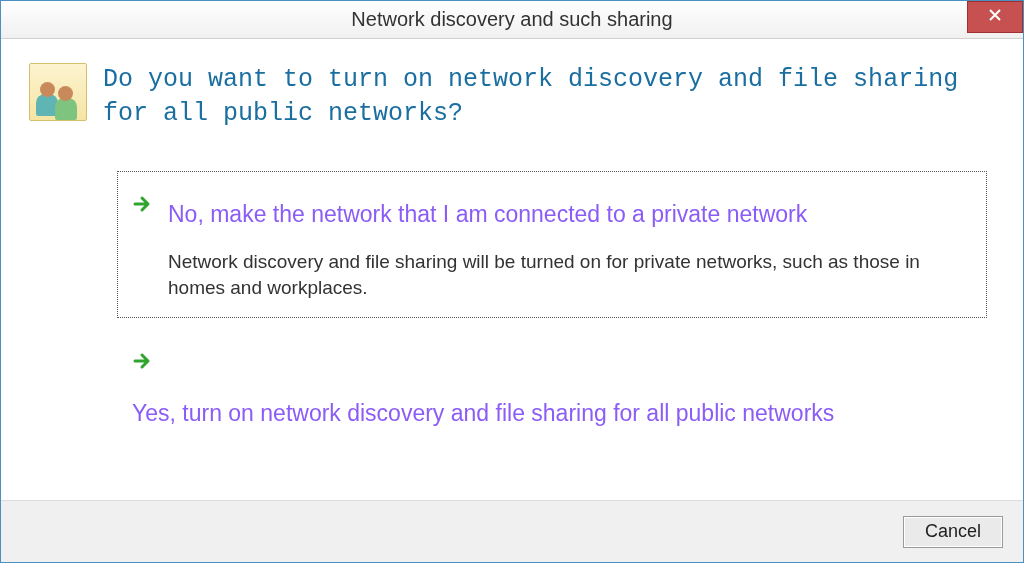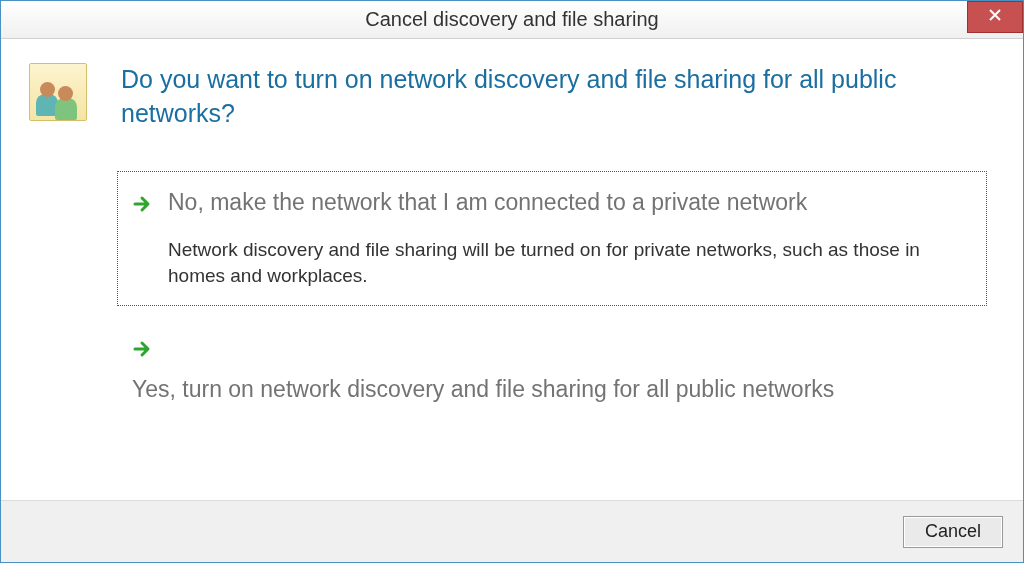--- a/index.html
+++ b/index.html
@@ -56,22 +56,23 @@
     }
     .content {
       flex: 1;
       padding: 24px 28px 0 28px;
       background: #fff;
       overflow: hidden;
     }
     .header-row {
       display: flex;
       align-items: flex-start;
-      gap: 34px;
+      gap: 16px;
       margin-bottom: 40px;
+      font-family: Liberation Mono, monospace;
     }
     .icon-box {
       width: 58px;
       height: 58px;
       flex-shrink: 0;
       position: relative;
       background: linear-gradient(to bottom, #fdf4d0, #f5e4a3);
       border: 1px solid #d4c068;
       border-radius: 2px;
     }
@@ -111,23 +112,24 @@
     .arrow-ico {
       width: 20px;
       height: 20px;
       flex-shrink: 0;
       margin-top: 6px;
     }
     .arrow-ico svg { width: 20px; height: 20px; display:block; }
     .opt-text { flex: 1; }
     .opt-title {
       font-size: 23px;
-      color: #737373;
+      color: #8b5cf6;
       line-height: 1.3;
       font-weight: 400;
+      margin-top: 12px;
     }
     .opt-desc {
       font-size: 19px;
       color: #333;
       line-height: 1.35;
       margin-top: 20px;
     }
     .footer {
       height: 62px;
       background: #f0f0f0;
@@ -148,21 +150,21 @@
       cursor: pointer;
       padding: 0 18px;
       box-shadow: inset 0 0 0 1px #fff;
     }
   </style>
 </head>
 <body>
 
 <div class="window">
   <div class="titlebar">
-    <div class="title-text">Cancel discovery and file sharing</div>
+    <div class="title-text">Network discovery and such sharing</div>
     <div class="close-btn">
       <span>
         <svg viewBox="0 0 14 14">
             <path d="M2 2 L12 12 M12 2 L2 12" stroke="#fff" stroke-width="2" fill="none"></path>
           </svg>
       </span>
     </div>
   </div>
 
   <div class="content">

